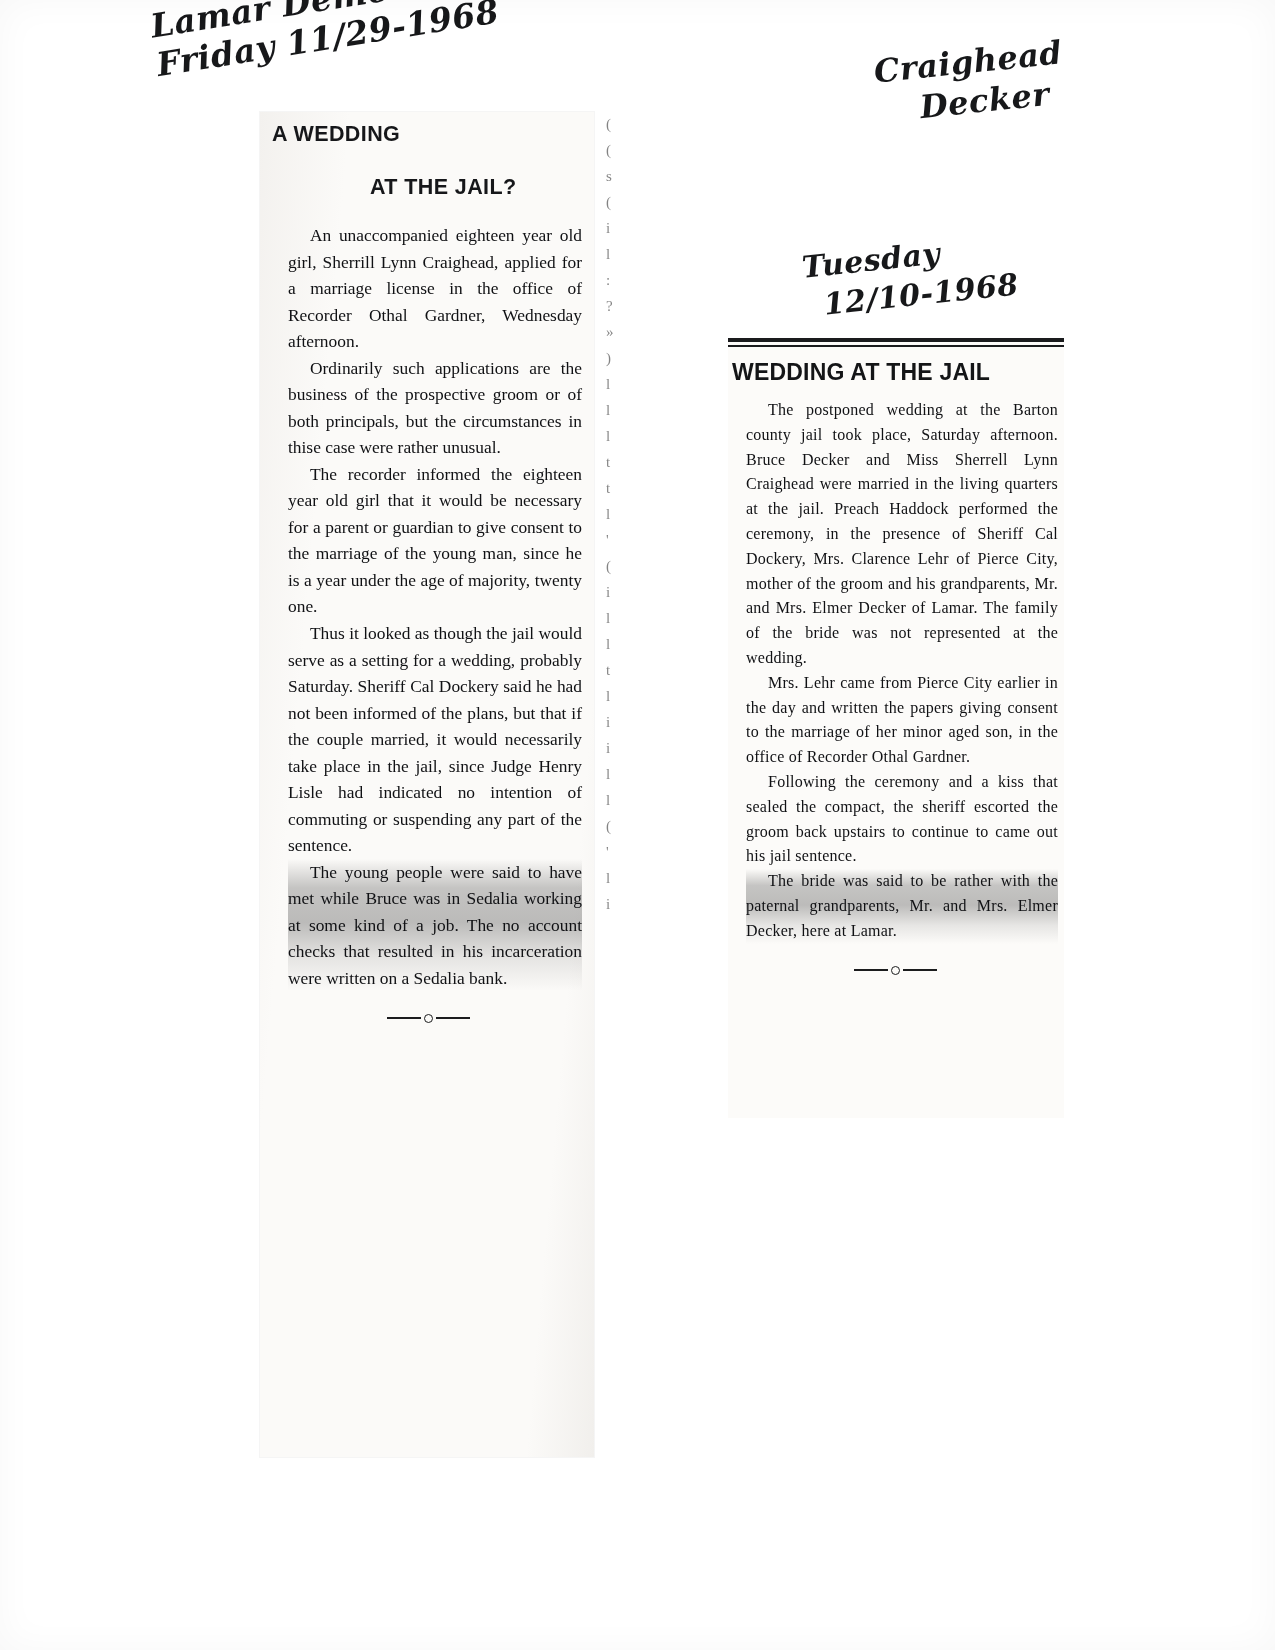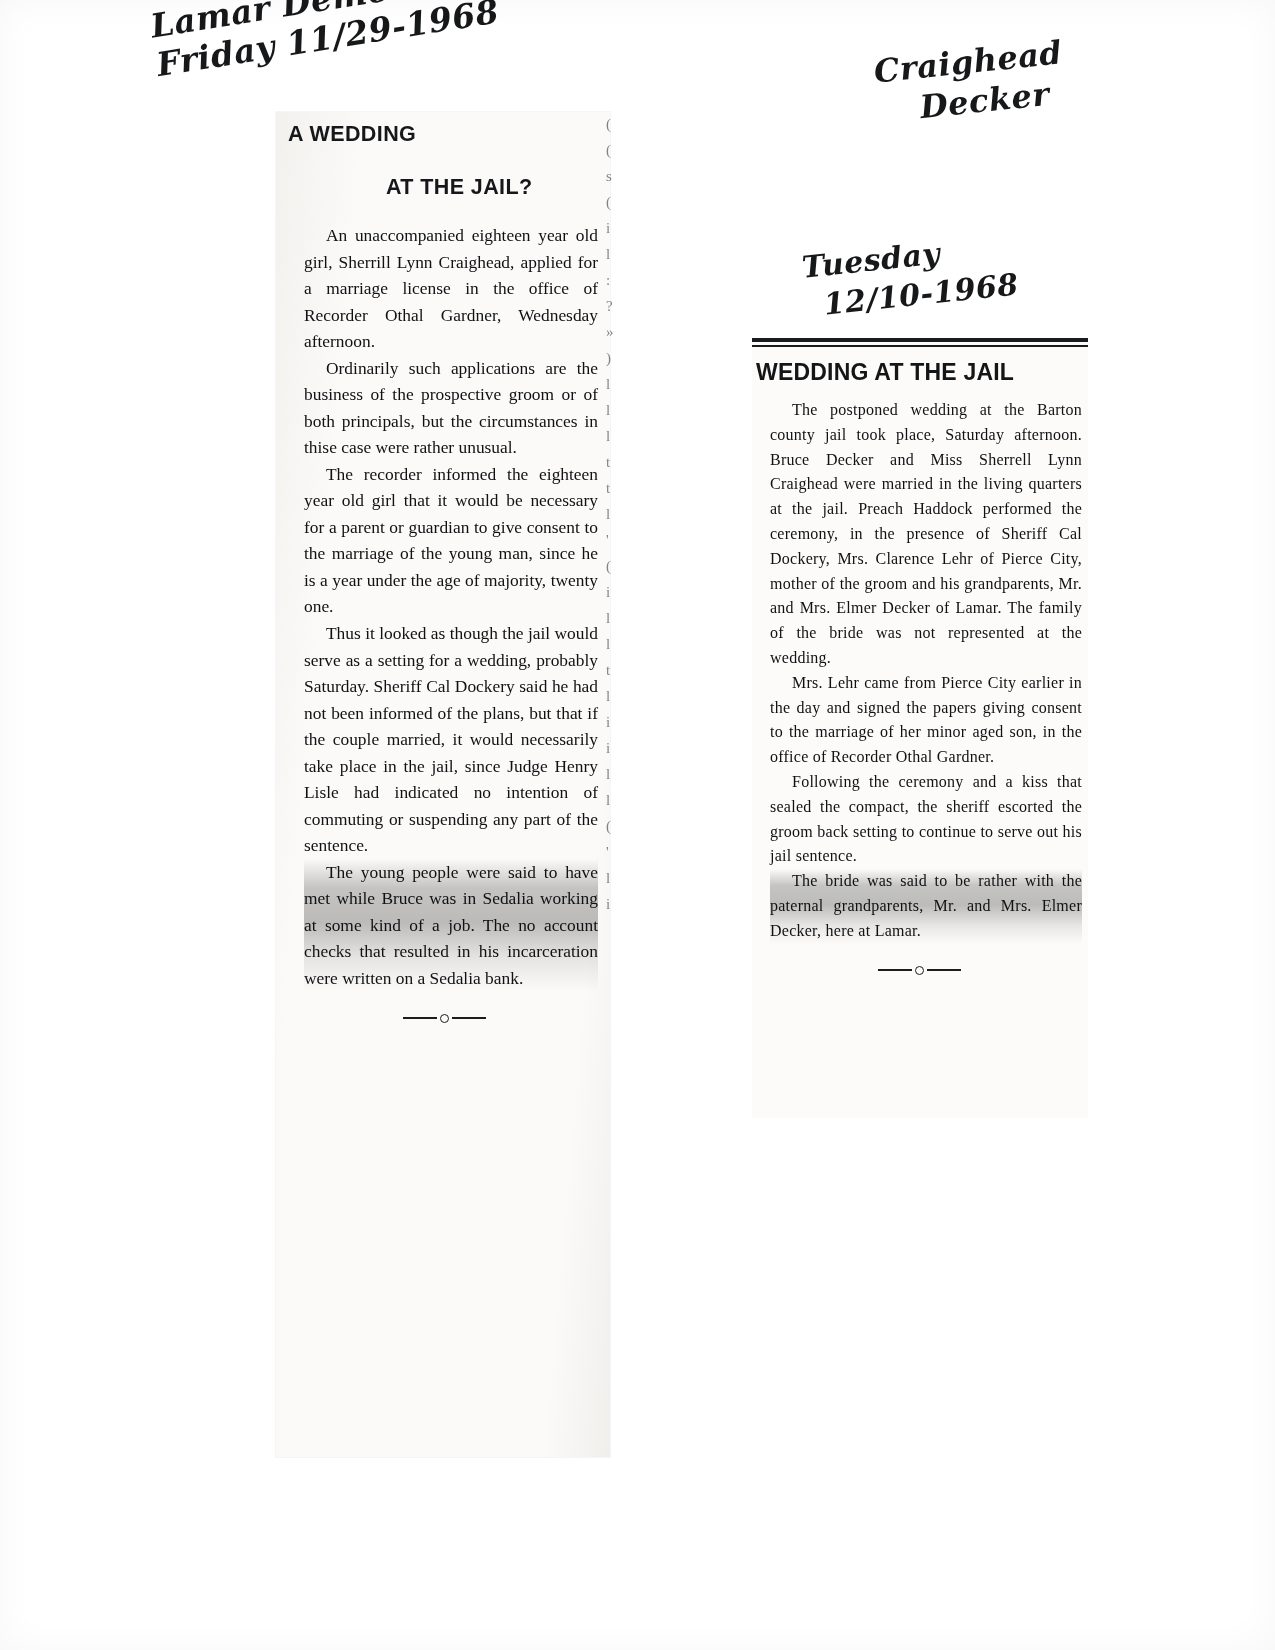--- a/index.html
+++ b/index.html
@@ -55,21 +55,21 @@
   #hw-tuesday .ln2 { display:block; padding-left: 18px; }
 
   
   .clipping {
     position: absolute;
     background: #fbfaf8;
   }
 
   
   #clip-left {
-    left: 276px;
+    left: 260px;
     top: 112px;
     width: 334px;
     height: 1345px;
     background: linear-gradient(95deg, #f3f1ee 0%, #fbfaf8 20%, #fbfaf8 85%, #f1efec 100%);
     box-shadow: 0 0 0 1px rgba(0,0,0,0.04);
   }
   #clip-left .headline {
     font-family: "Liberation Sans", sans-serif;
     font-weight: bold;
     font-size: 21.5px;
@@ -93,21 +93,21 @@
   .body-col p {
     margin: 0 0 0 14px;
     text-indent: 22px;
   }
   .body-col p.smudge {
     background: linear-gradient(180deg, rgba(40,40,40,0.00) 0%, rgba(40,40,40,0.26) 22%, rgba(40,40,40,0.30) 48%, rgba(40,40,40,0.10) 75%, rgba(40,40,40,0.00) 100%);
   }
 
   
   #clip-right {
-    left: 752px;
+    left: 728px;
     top: 338px;
     width: 336px;
     height: 780px;
     background: #fcfbf9;
   }
   .rule-double {
     border-top: 4px solid #1a1b1d;
     border-bottom: 2px solid #1a1b1d;
     height: 3px;
     margin: 0 0 10px 0;
@@ -232,20 +232,20 @@
     <div>'</div>
     <div>l</div>
     <div>i</div>
 </div>
 
 <div class="clipping" id="clip-right">
   <div class="rule-double"></div>
   <div class="headline">WEDDING AT THE JAIL</div>
   <div class="body-col">
     <p>The postponed wedding at the Barton county jail took place, Saturday afternoon. Bruce Decker and Miss Sherrell Lynn Craighead were married in the living quarters at the jail. Preach Haddock performed the ceremony, in the presence of Sheriff Cal Dockery, Mrs. Clarence Lehr of Pierce City, mother of the groom and his grandparents, Mr. and Mrs. Elmer Decker of Lamar. The family of the bride was not represented at the wedding.</p>
-    <p>Mrs. Lehr came from Pierce City earlier in the day and signed the papers giving consent to the marriage of her minor aged son, in the office of Recorder Othal Gardner.</p>
-    <p>Following the ceremony and a kiss that sealed the compact, the sheriff escorted the groom back setting to continue to serve out his jail sentence.</p>
+    <p>Mrs. Lehr came from Pierce City earlier in the day and written the papers giving consent to the marriage of her minor aged son, in the office of Recorder Othal Gardner.</p>
+    <p>Following the ceremony and a kiss that sealed the compact, the sheriff escorted the groom back upstairs to continue to came out his jail sentence.</p>
     <p class="smudge">The bride was said to be rather with the paternal grandparents, Mr. and Mrs. Elmer Decker, here at Lamar.</p>
     <div class="end-orn"><span class="dash"></span><span class="circ"></span><span class="dash"></span></div>
   </div>
 </div>
 
 <div class="page-edge-shadow"></div>
 
 </body></html>

